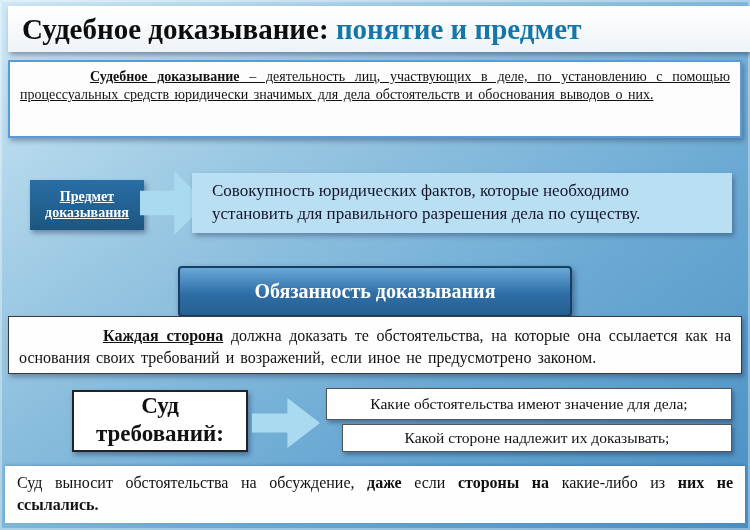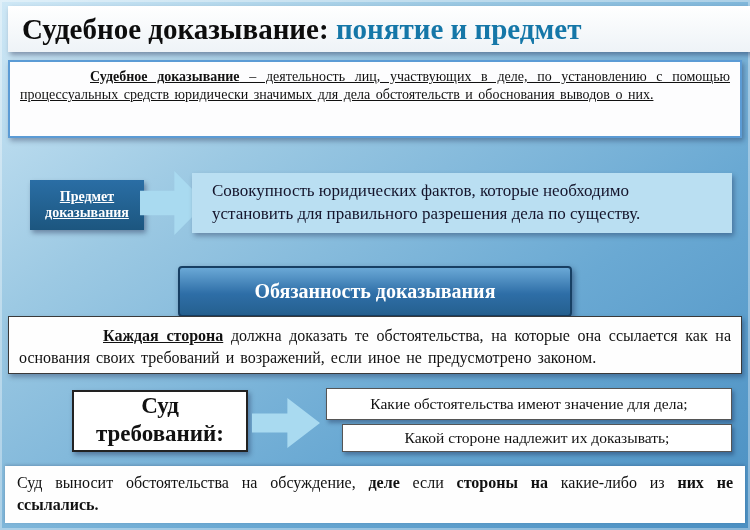--- a/index.html
+++ b/index.html
@@ -163,16 +163,16 @@
 
   <div class="court-item item1">
       <span>Какие обстоятельства имеют значение для дела;</span>
     </div>
 
   <div class="court-item item2">
       <span>Какой стороне надлежит их доказывать;</span>
     </div>
 
   <div class="footer">
-    <p class="footer-p"><span>Суд выносит обстоятельства на обсуждение, </span><b>деле</b><span> если </span><b>стороны на</b><span> какие-либо из </span><b>них не ссылались.</b></p>
+    <p class="footer-p"><span>Суд выносит обстоятельства на обсуждение, </span><b>даже</b><span> если </span><b>стороны на</b><span> какие-либо из </span><b>них не ссылались.</b></p>
   </div>
 
 </div>
 
 </body></html>

